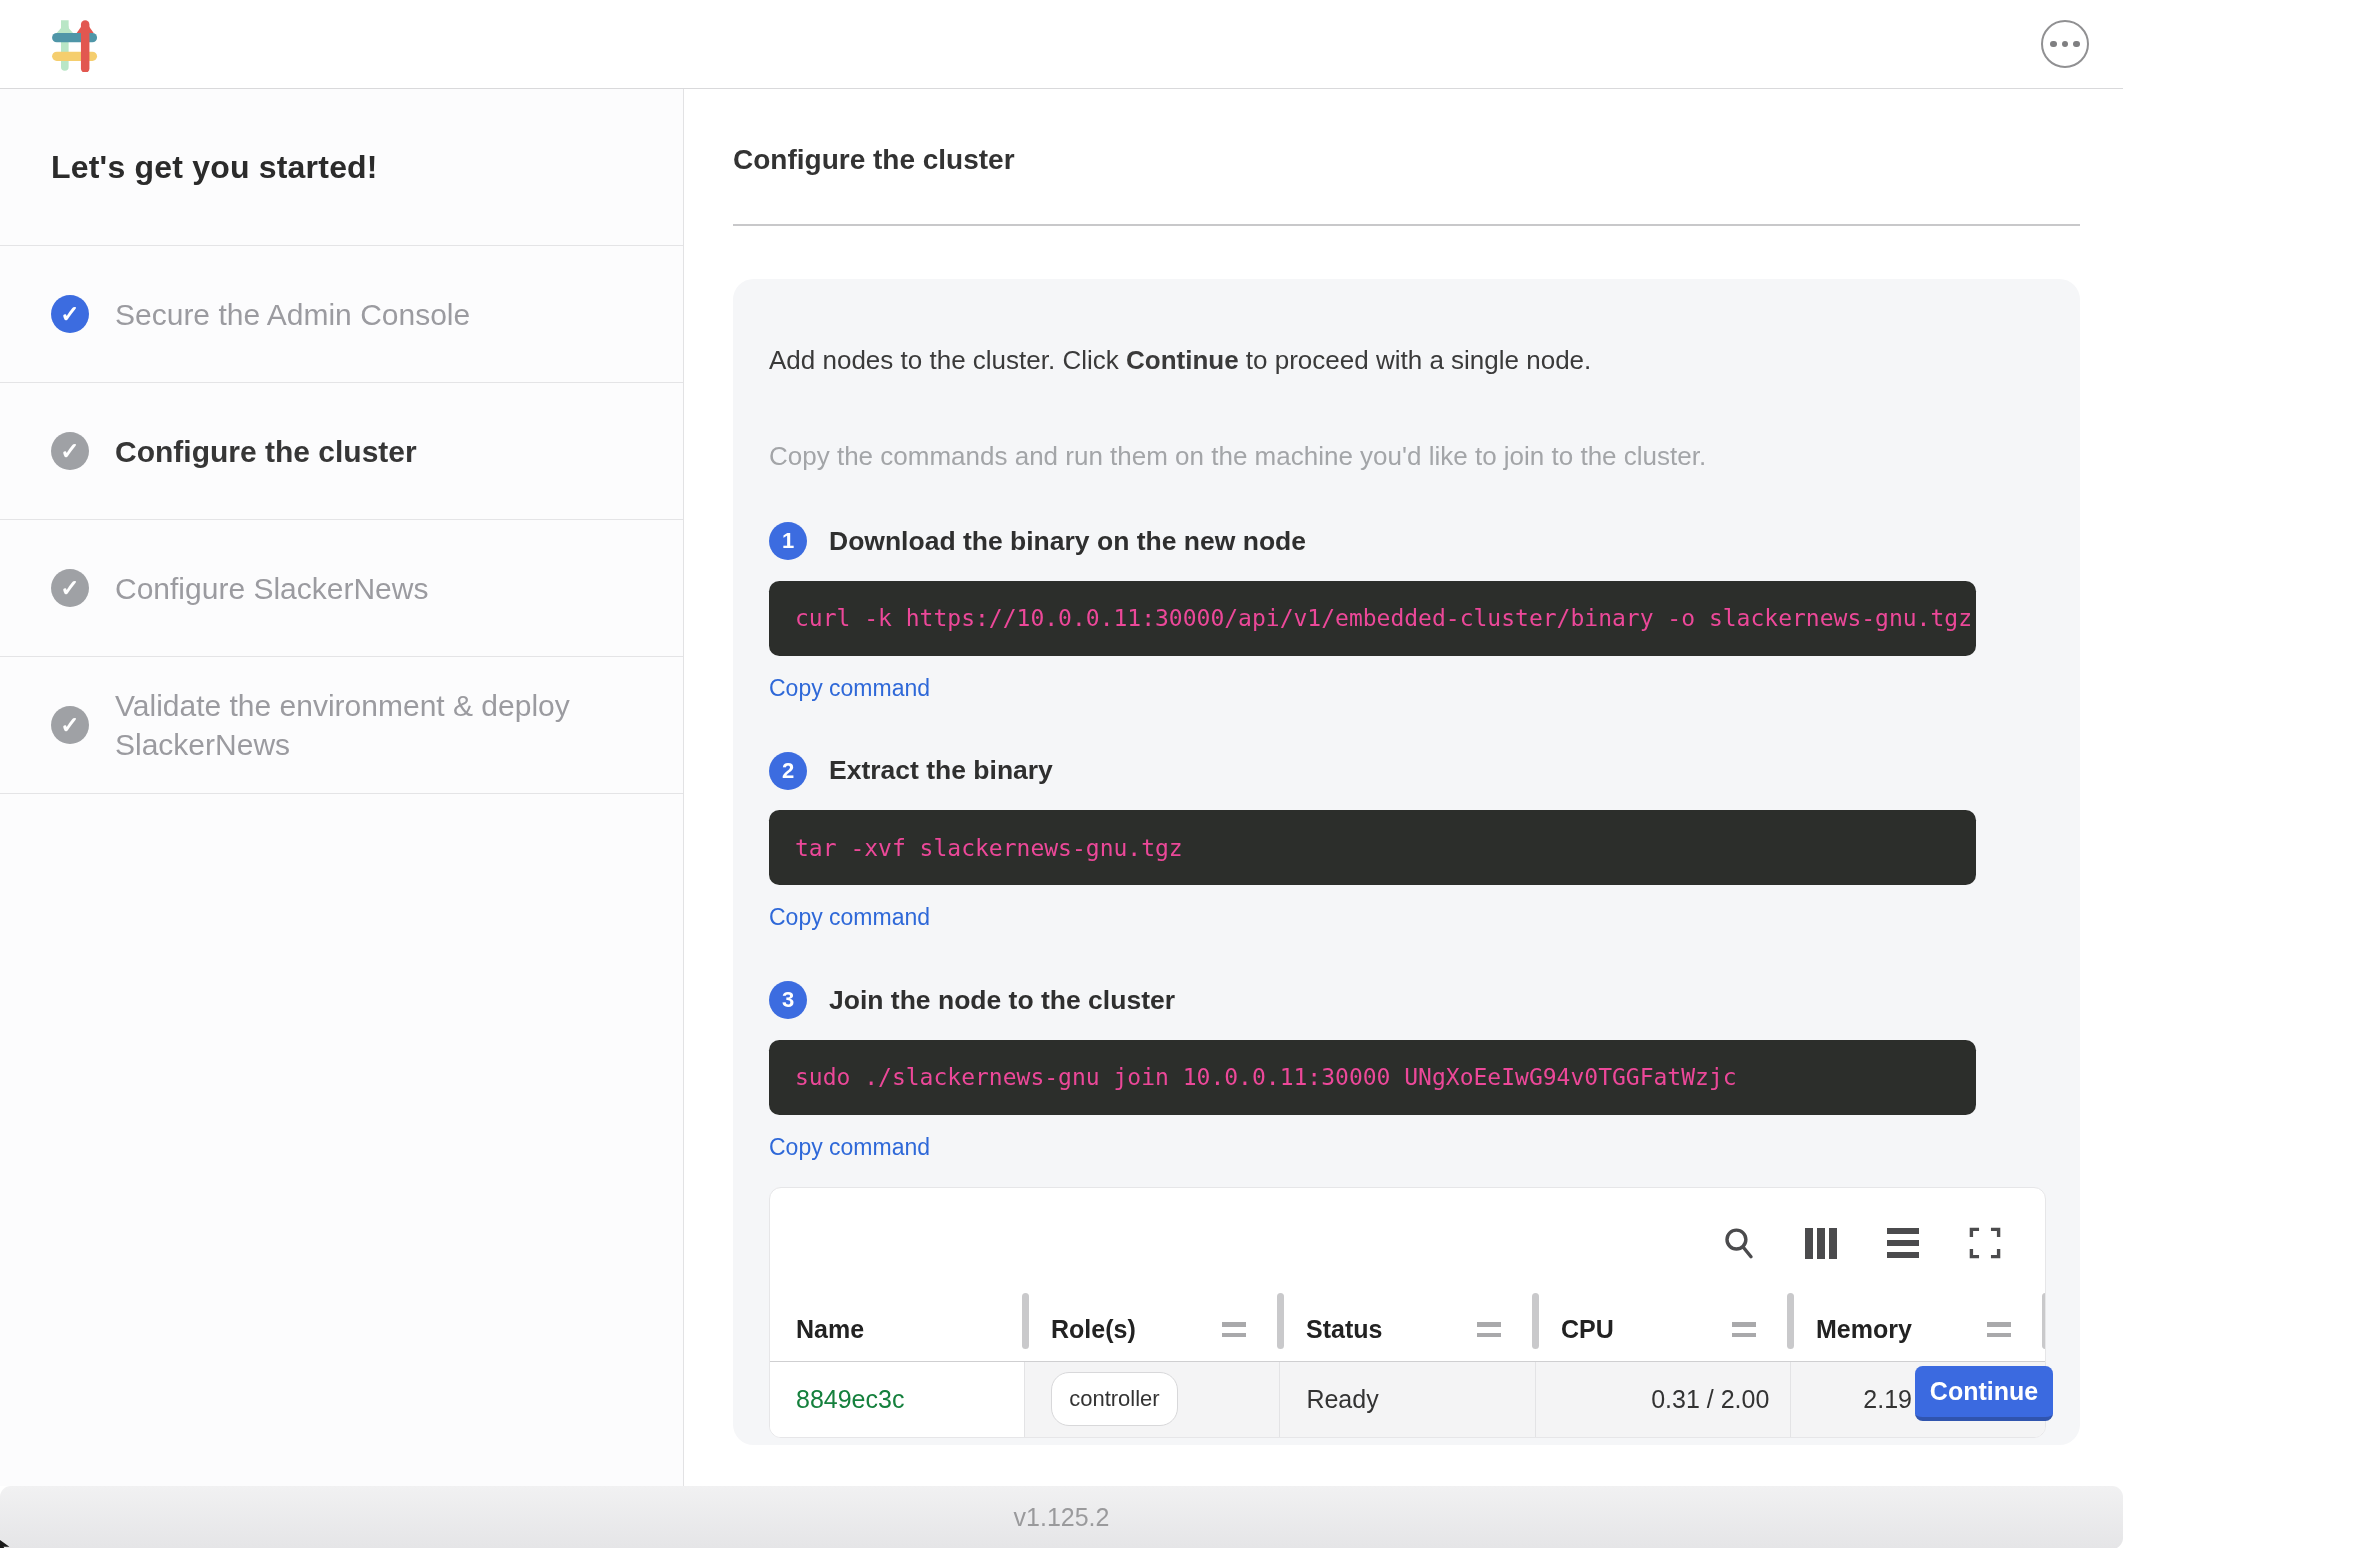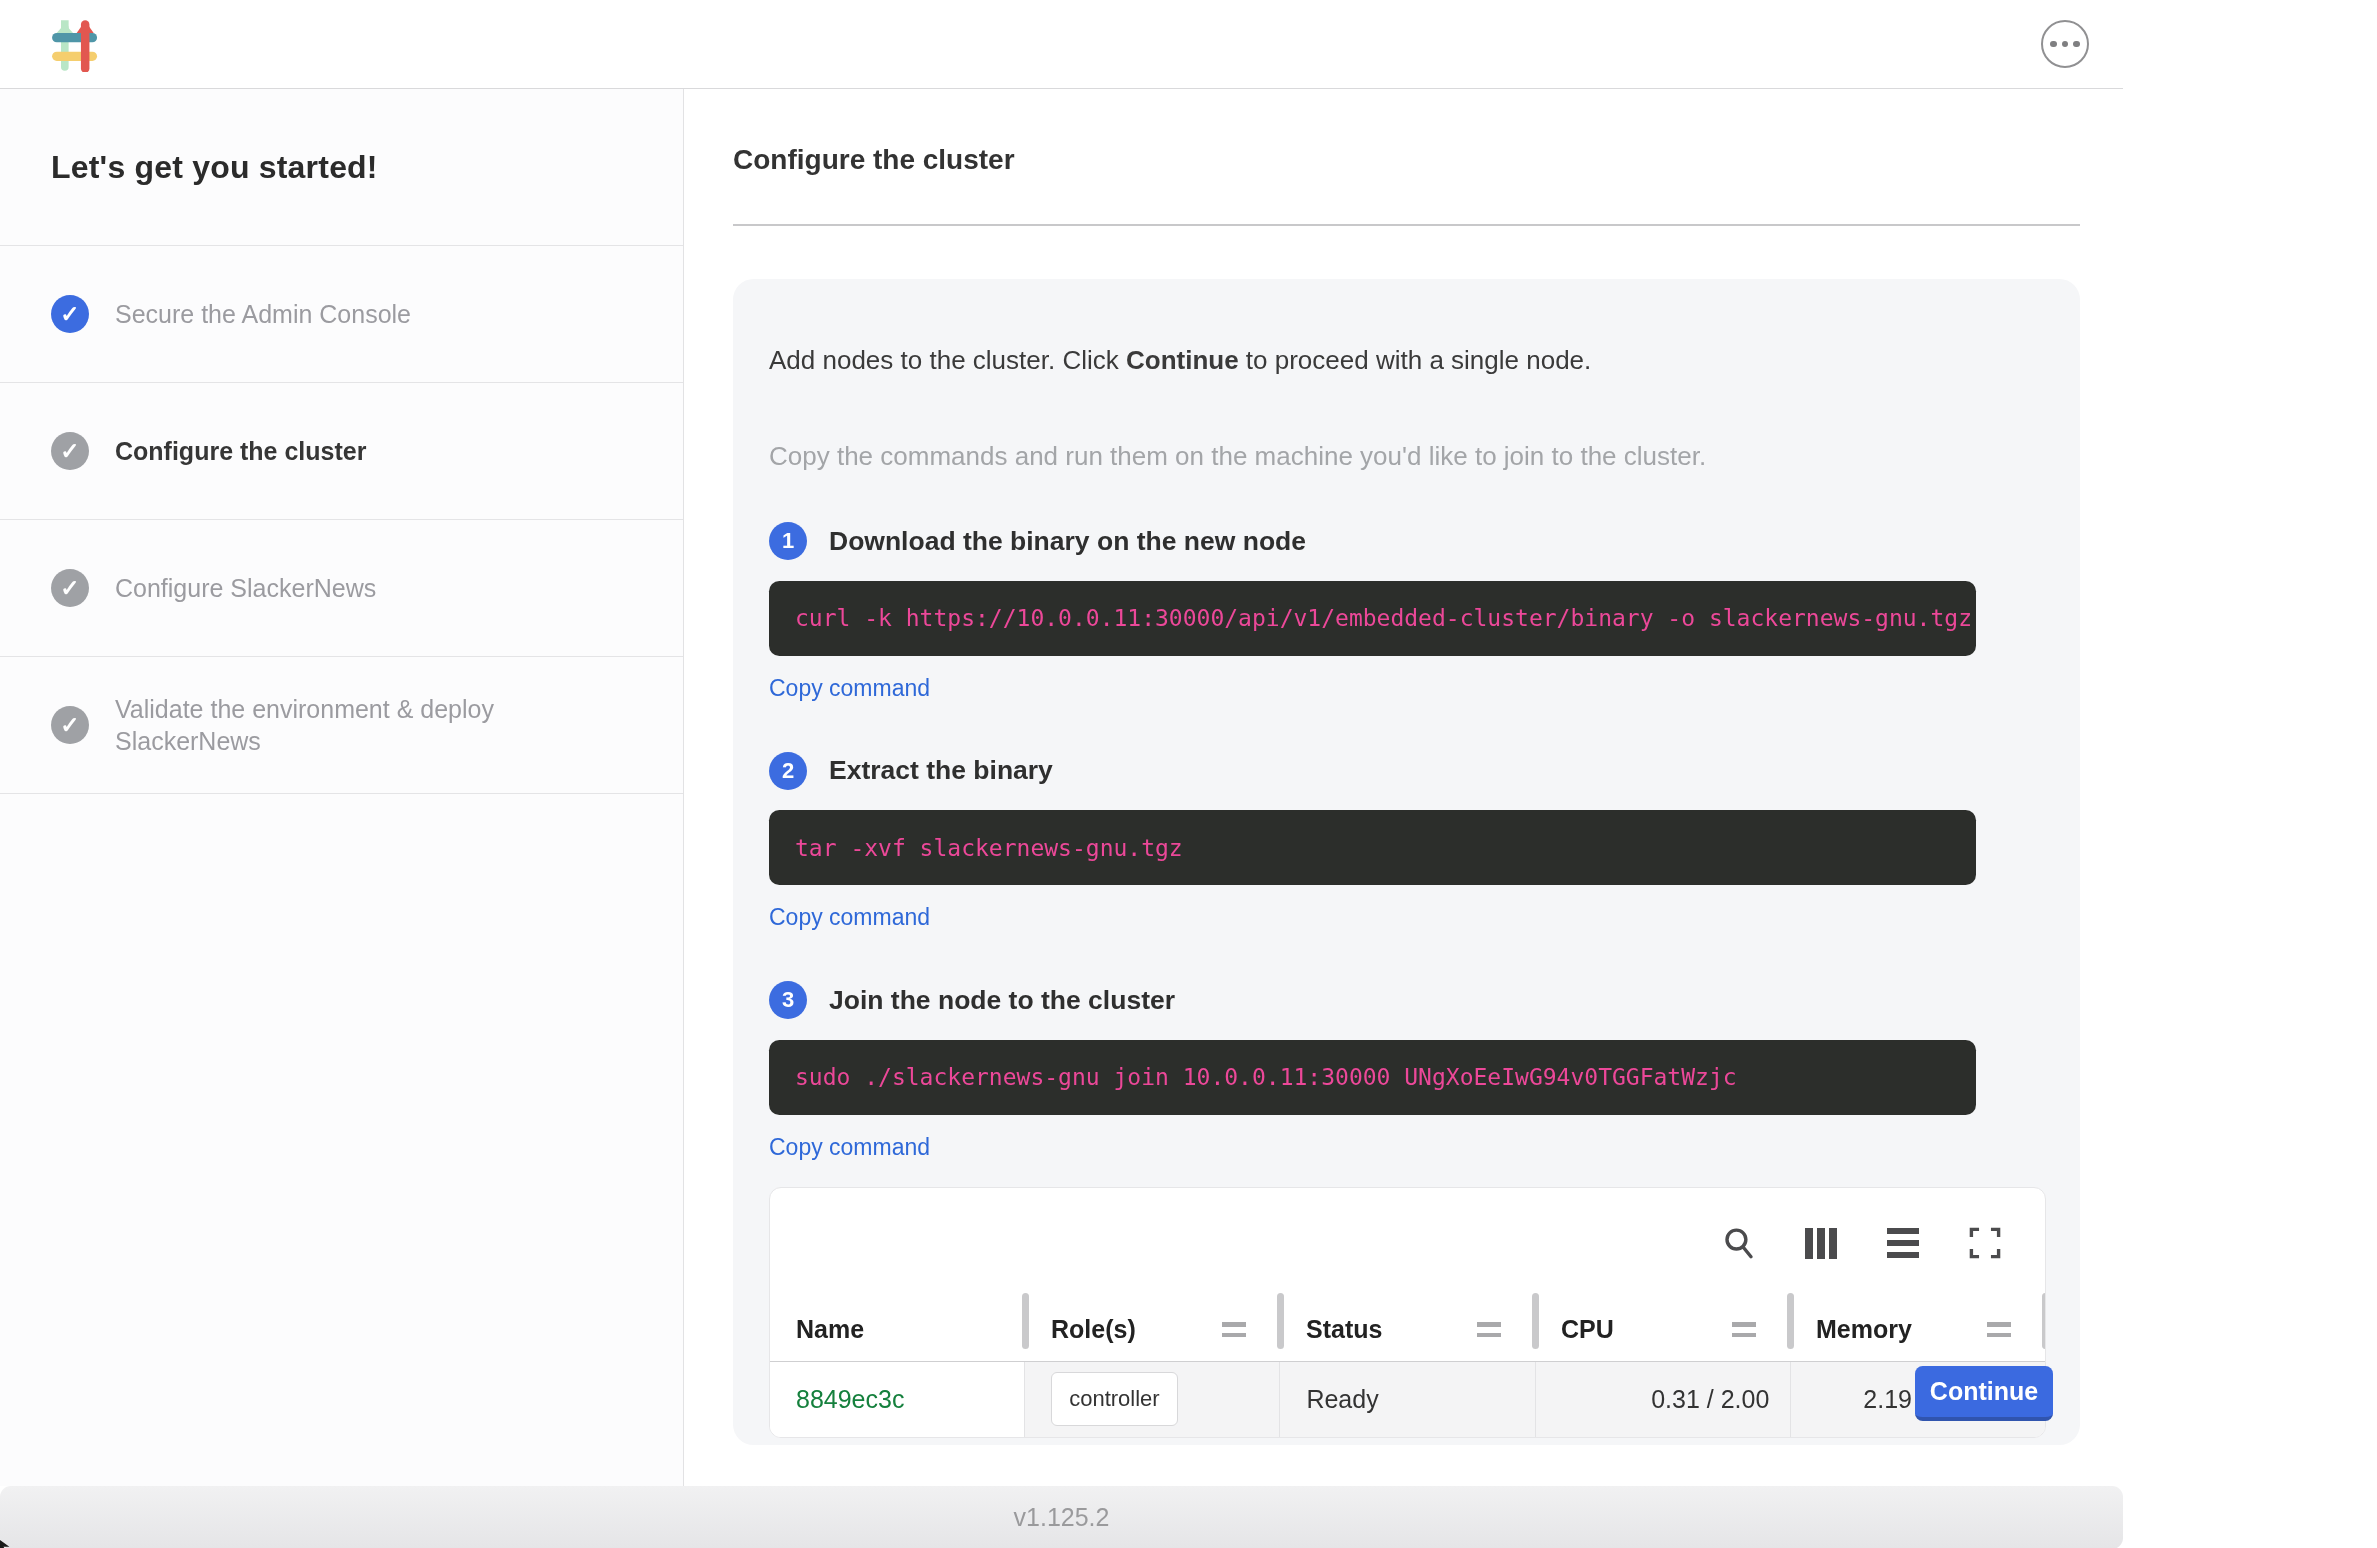--- a/index.html
+++ b/index.html
@@ -42,21 +42,21 @@
     min-height: 137px; display: flex; align-items: center; gap: 26px;
     padding: 24px 51px; border-bottom: 1.7px solid #e4e4e6; cursor: pointer;
   }
   .step-check {
     width: 38px; height: 38px; border-radius: 50%; flex: none;
     display: flex; align-items: center; justify-content: center;
     color: #fff; font-size: 23px; font-weight: bold;
   }
   .step-check.complete { background: #3c6ce0; }
   .step-check.pending  { background: #9fa1a5; }
-  .step-label { font-size: 25px; color: #9b9ba0; line-height: 1.3; }
+  .step-label { font-size: 30px; color: #9b9ba0; line-height: 1.3; }
   .step-item.active .step-label { color: #363636; font-weight: bold; }
 
   
   .main { flex: 1; background: #fff; padding: 55px 43px 0 49px; position: relative; }
   .main-title { font-size: 28px; font-weight: bold; color: #333; }
   .title-divider { margin-top: 48px; border-bottom: 2.6px solid #c8c8ca; }
 
   .card {
     margin-top: 53px; background: #f5f6f8; border-radius: 20.5px;
     height: 1166px; padding: 34px 34px 0 36px; position: relative;
@@ -112,21 +112,21 @@
     background: #c9c9cb; border-radius: 4.3px; cursor: col-resize; z-index: 2;
   }
   .trow { height: 75px; display: flex; flex: 1; }
   .td {
     flex: 1; display: flex; align-items: center; padding: 0 20.5px 0 26px;
     font-size: 25px; color: #333; background: #f4f4f5; border-left: 1.7px solid #e3e3e5;
   }
   .td.first { background: #fff; border-left: none; }
   .node-link { color: #15803d; text-decoration: none; cursor: pointer; }
   .chip {
-    background: #fff; border: 1.7px solid #d8d8da; border-radius: 6px;
+    background: #fff; border: 1.7px solid #d8d8da; border-radius: 18px;
     padding: 13px 17px; font-size: 22px; color: #333; text-align: right;
   }
   .td.num { justify-content: flex-end; }
 
   .continue-btn {
     position: absolute; right: 27px; bottom: 24px; width: 138px; height: 55px;
     background: #3b6ae0; border: none; border-bottom: 4.3px solid #3054ae; border-radius: 7.7px;
     color: #fff; font-family: "Liberation Sans", sans-serif; font-size: 25px; font-weight: bold;
     cursor: pointer;
   }

